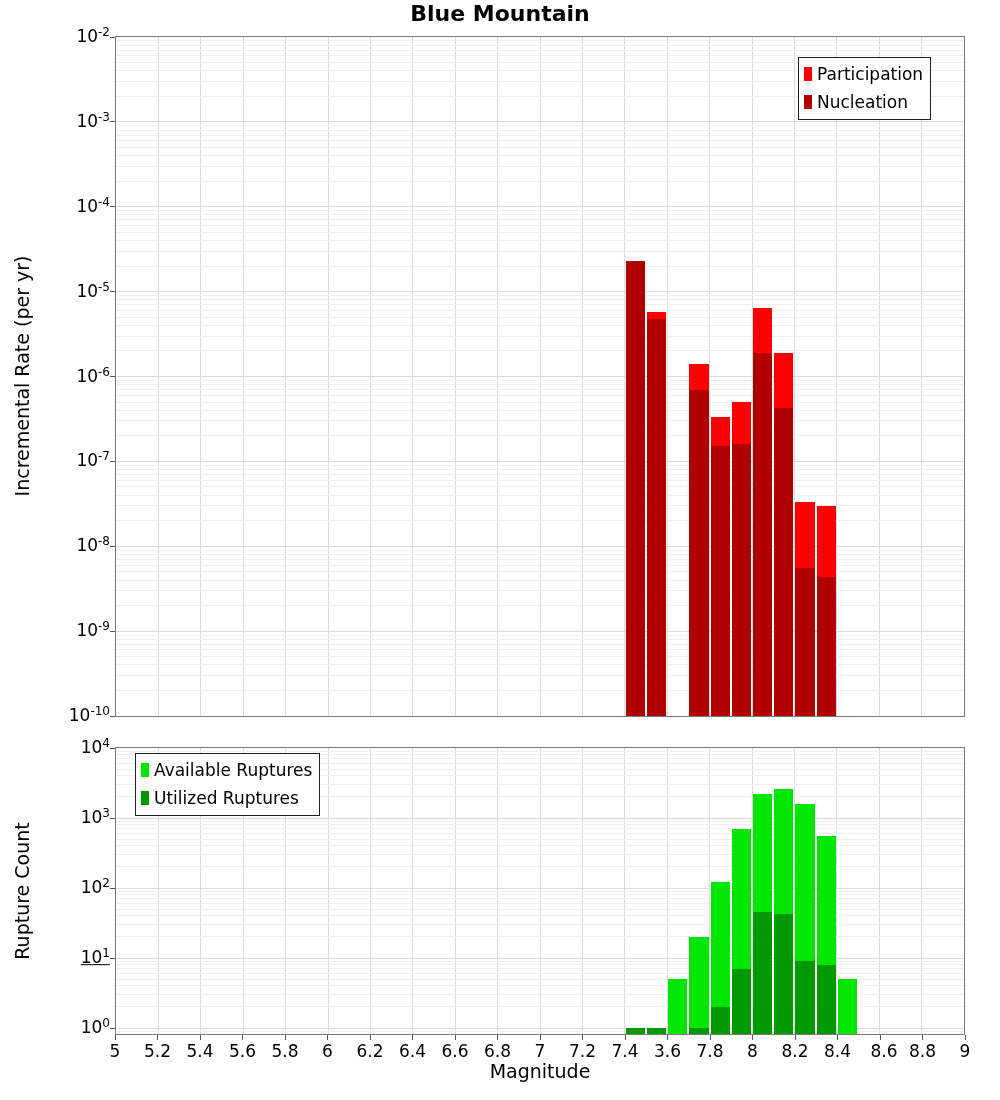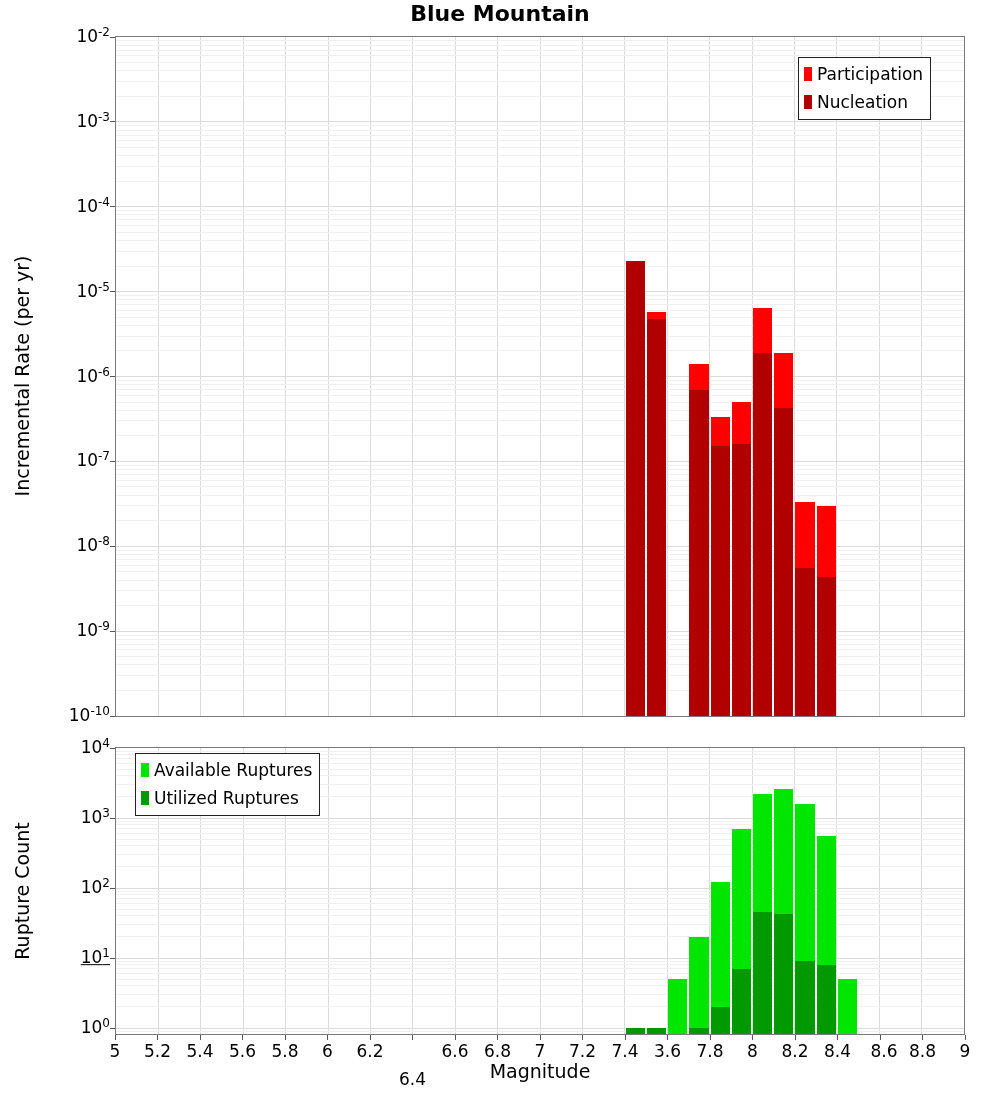--- a/index.html
+++ b/index.html
@@ -304,21 +304,21 @@
     <div class="xtick-label" style="left: 200px;">5.4</div>
     <div class="tickmark" style="left: 199.5px; top: 1035px; width: 1px; height: 5px;"></div>
     <div class="xtick-label" style="left: 242.5px;">5.6</div>
     <div class="tickmark" style="left: 242px; top: 1035px; width: 1px; height: 5px;"></div>
     <div class="xtick-label" style="left: 285px;">5.8</div>
     <div class="tickmark" style="left: 284.5px; top: 1035px; width: 1px; height: 5px;"></div>
     <div class="xtick-label" style="left: 327.5px;">6</div>
     <div class="tickmark" style="left: 327px; top: 1035px; width: 1px; height: 5px;"></div>
     <div class="xtick-label" style="left: 370px;">6.2</div>
     <div class="tickmark" style="left: 369.5px; top: 1035px; width: 1px; height: 5px;"></div>
-    <div class="xtick-label" style="left: 412.5px; margin-top: 28px;">6.4</div>
+    <div class="xtick-label" style="left: 412.5px;">6.4</div>
     <div class="tickmark" style="left: 412px; top: 1035px; width: 1px; height: 5px;"></div>
     <div class="xtick-label" style="left: 455px;">6.6</div>
     <div class="tickmark" style="left: 454.5px; top: 1035px; width: 1px; height: 5px;"></div>
     <div class="xtick-label" style="left: 497.5px;">6.8</div>
     <div class="tickmark" style="left: 497px; top: 1035px; width: 1px; height: 5px;"></div>
     <div class="xtick-label" style="left: 540px;">7</div>
     <div class="tickmark" style="left: 539.5px; top: 1035px; width: 1px; height: 5px;"></div>
     <div class="xtick-label" style="left: 582.5px;">7.2</div>
     <div class="tickmark" style="left: 582px; top: 1035px; width: 1px; height: 5px;"></div>
     <div class="xtick-label" style="left: 625px;">7.4</div>

